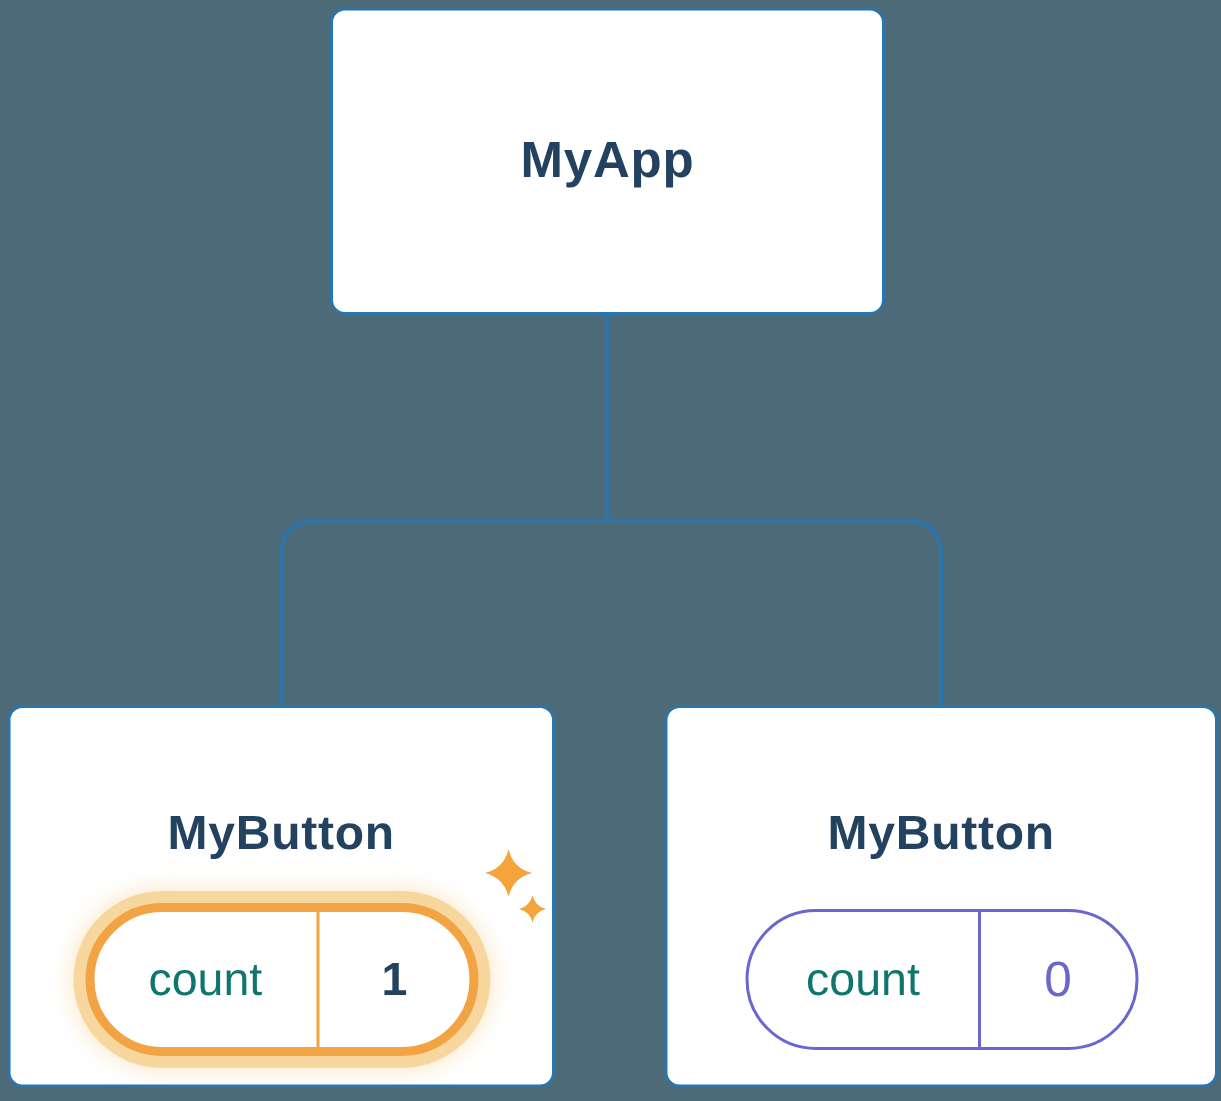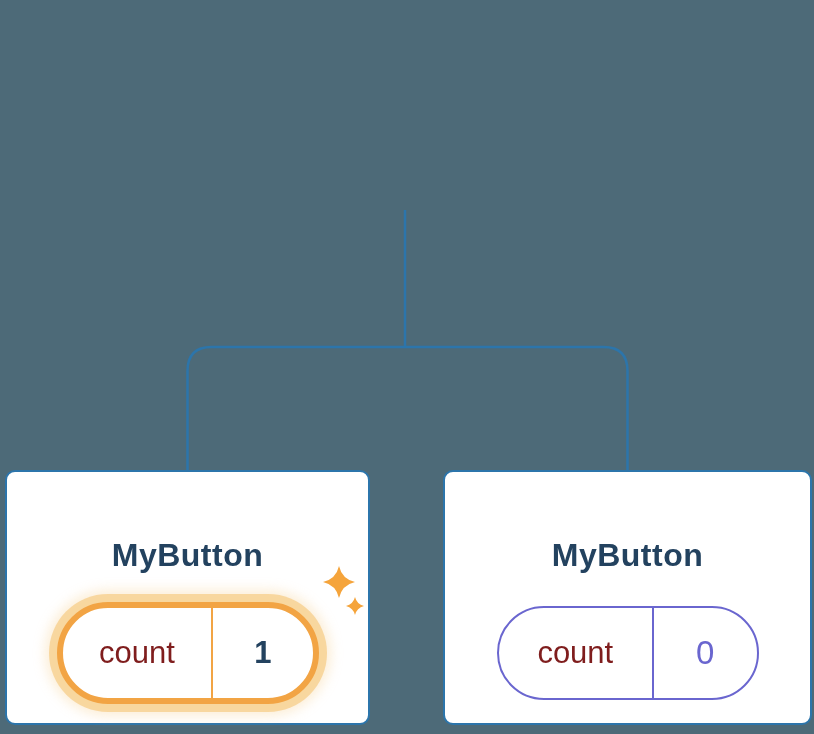--- a/index.html
+++ b/index.html
@@ -41,38 +41,41 @@
     width:262px;height:102px;
     border:6px solid #f2a444;
     box-shadow:0 0 0 8px rgba(248,213,155,0.95), 0 0 12px 12px rgba(248,213,155,0.40);
   }
   .pill-normal{
     margin-top:32px;
     width:262px;height:94px;
     border:2px solid #6a66cf;
   }
   .seg{display:flex;align-items:center;justify-content:center;}
-  .seg-key{flex:1.5;font-size:31px;color:#7f1d1d;}
+  .seg-key{flex:1.5;font-size:31px;color:#0f766e;}
   .pill-highlight .seg-key{border-right:2px solid #f2a444;}
   .pill-normal .seg-key{border-right:2px solid #6a66cf;}
   .seg-val{flex:1;font-size:31px;}
   .pill-highlight .seg-val{color:#23425f;font-weight:bold;}
   .pill-normal .seg-val{color:#6a66cf;font-size:33px;}
   .sparkles{position:absolute;left:292px;top:86px;width:80px;height:80px;pointer-events:none;}
 </style>
 </head>
 <body>
 
 <div class="stage">
 
   <svg class="connectors" width="814" height="734" viewBox="0 0 814 734" fill="none">
     <path d="M405 210 L405 347" stroke="#2c75ab" stroke-width="2.5"></path>
     <path d="M187.5 470 L187.5 371 Q187.5 347 211.5 347 L603.5 347 Q627.5 347 627.5 371 L627.5 470" stroke="#2c75ab" stroke-width="2.5"></path>
   </svg>
 
+  <div class="card card-root">
+    <div class="node-title">MyApp</div>
+  </div>
 
   <div class="card card-left">
     <div class="node-title">MyButton</div>
 
     <div class="pill pill-highlight">
       <div class="seg seg-key">count</div>
       <div class="seg seg-val">1</div>
     </div>
 
     <svg class="sparkles" viewBox="0 0 80 80" width="80" height="80">

